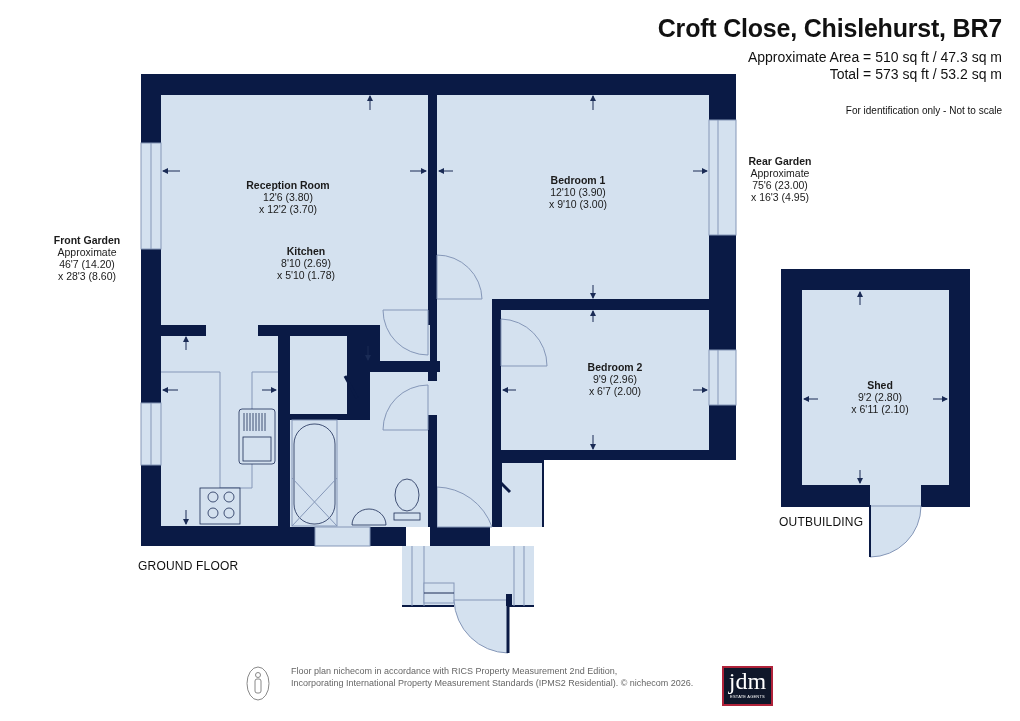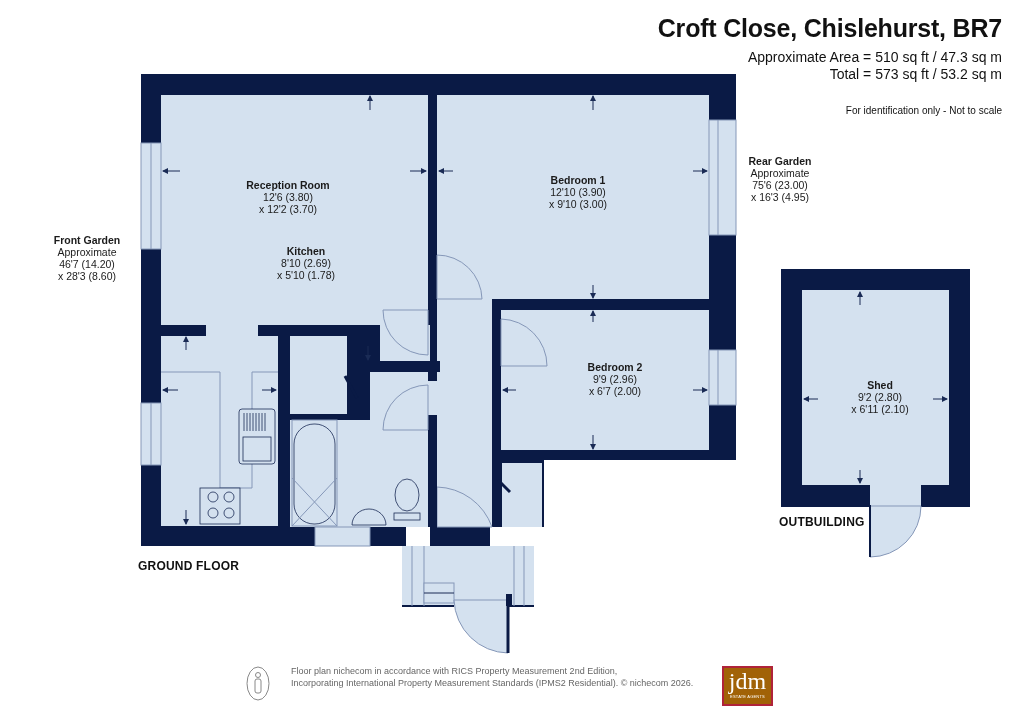--- a/index.html
+++ b/index.html
@@ -4,24 +4,24 @@
 <style>
   html, body { margin: 0; padding: 0; background: #ffffff; }
   body { width: 1020px; height: 721px; position: relative; overflow: hidden;
          font-family: "Liberation Sans", sans-serif; color: #111; }
   .title { position: absolute; right: 18px; top: 14px; font-size: 25px; font-weight: bold; letter-spacing: -0.2px; }
   .areas { position: absolute; right: 18px; top: 49px; text-align: right; font-size: 14px; line-height: 17px; }
   .disclaimer { position: absolute; right: 18px; top: 105px; font-size: 10px; }
   .plan { position: absolute; left: 0; top: 0; }
   .lbl { position: absolute; text-align: center; font-size: 10.5px; line-height: 12px; color: #1b1b1b; white-space: nowrap; transform: translateX(-50%); }
   .lbl b { font-weight: bold; display: block; }
-  .floor-lbl { position: absolute; font-size: 12px; font-weight: bold; letter-spacing: 0.2px; }
+  .floor-lbl { position: absolute; font-size: 12px; font-weight: normal; letter-spacing: 0.2px; }
   .footer { position: absolute; left: 291px; top: 666px; font-size: 9px; line-height: 11.5px; color: #666; }
   .person-icon { position: absolute; left: 246px; top: 666px; width: 24px; height: 35px; }
-  .logo { position: absolute; left: 722px; top: 666px; width: 51px; height: 40px; background: #a16207; border: 2px solid #b0233a; box-sizing: border-box; color: #fff; text-align: center; }
+  .logo { position: absolute; left: 722px; top: 666px; width: 51px; height: 40px; background: #0f172a; border: 2px solid #b0233a; box-sizing: border-box; color: #fff; text-align: center; }
   .logo .jdm { font-family: "Liberation Serif", serif; font-size: 24px; line-height: 26px; display: block; }
   .logo .sub { font-size: 4px; display: block; letter-spacing: 0.2px; }
 </style>
 </head>
 <body>
 
 <div class="title">Croft Close, Chislehurst, BR7</div>
 <div class="areas">
   <div>Approximate Area = 510 sq ft / 47.3 sq m</div>
   <div>Total = 573 sq ft / 53.2 sq m</div>

